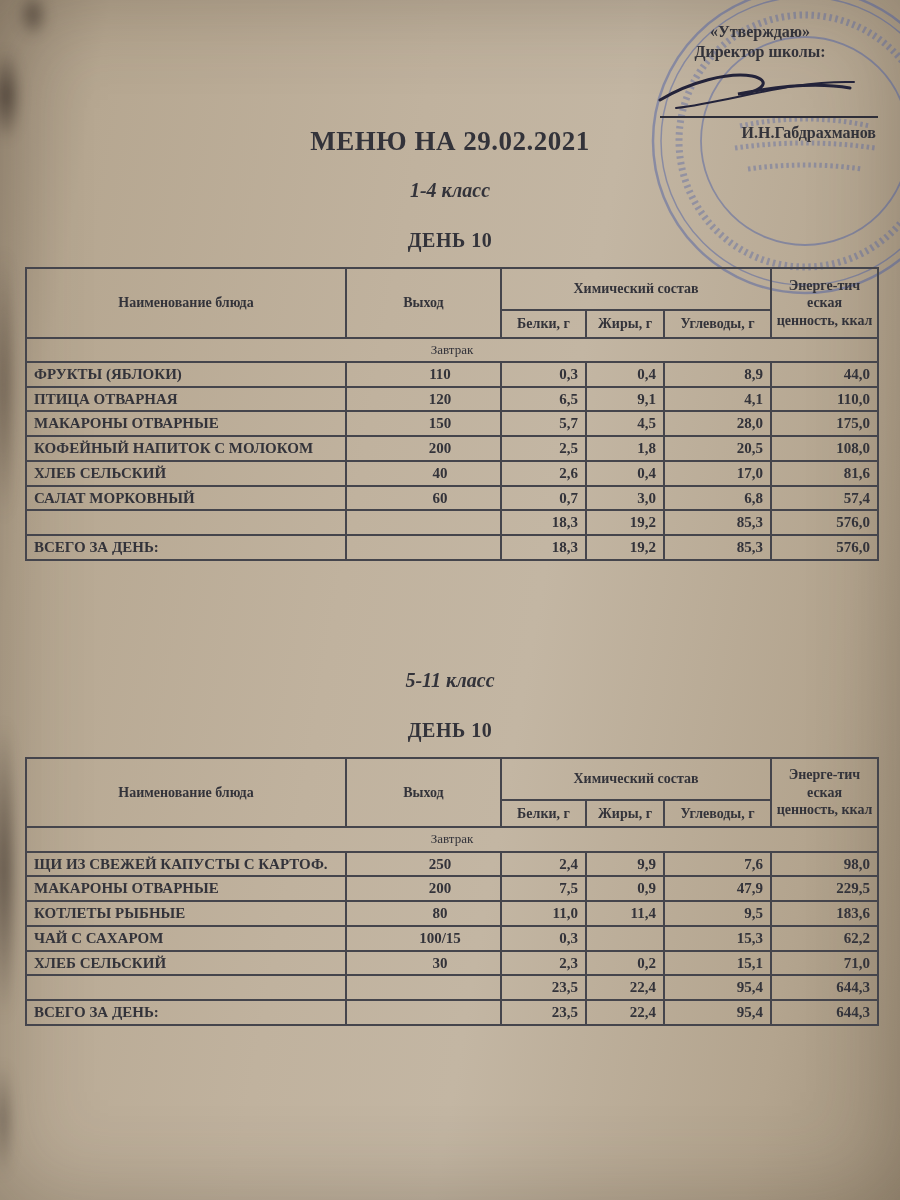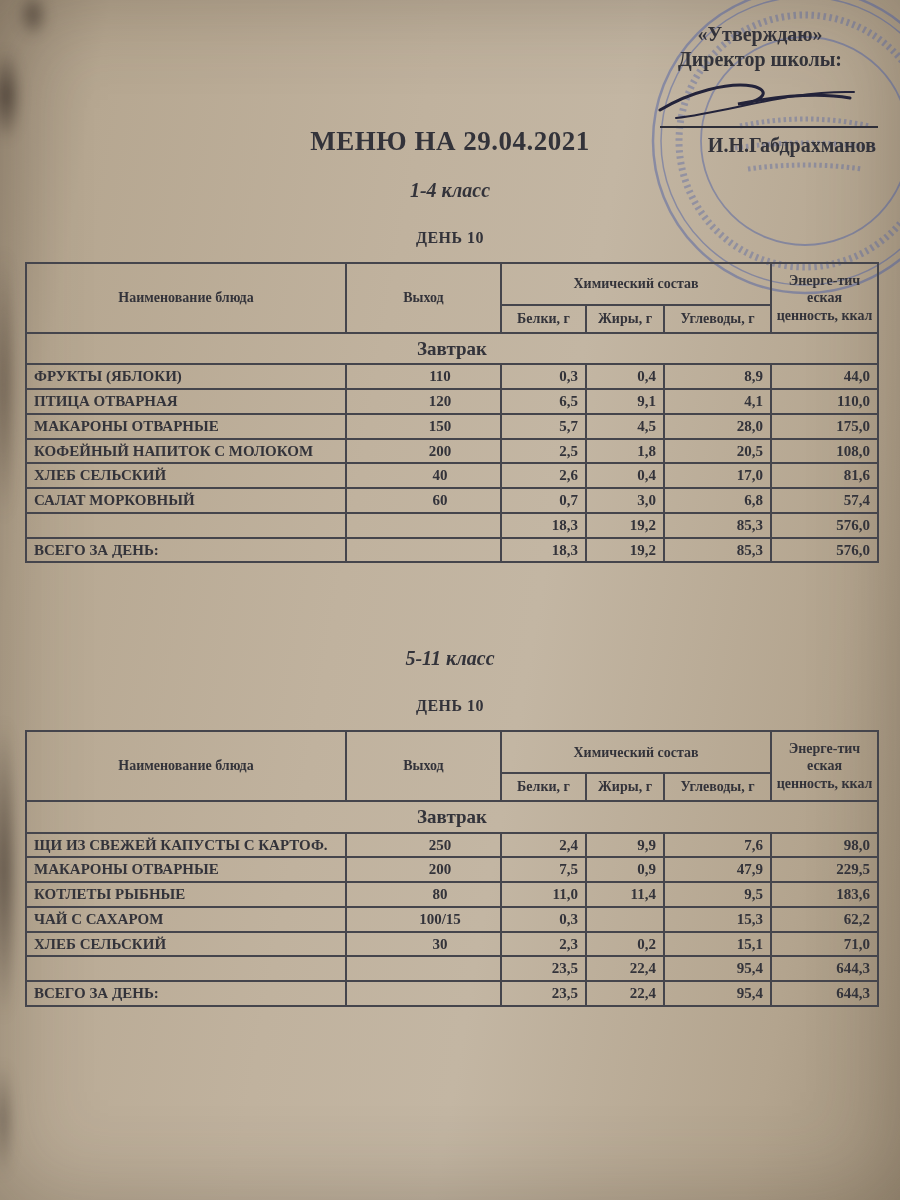--- a/index.html
+++ b/index.html
@@ -24,36 +24,36 @@
   .stain{position:absolute;filter:blur(6px);pointer-events:none;}
   .stain.s1{left:-10px;top:48px;width:32px;height:95px;background:radial-gradient(ellipse,rgba(35,25,20,.65),transparent 70%);}
   .stain.s2{left:-8px;top:245px;width:24px;height:280px;background:radial-gradient(ellipse,rgba(45,32,24,.45),transparent 70%);}
   .stain.s3{left:-10px;top:715px;width:28px;height:310px;background:radial-gradient(ellipse,rgba(35,25,20,.6),transparent 70%);}
   .stain.s4{left:18px;top:-8px;width:30px;height:46px;background:radial-gradient(ellipse,rgba(35,25,20,.55),transparent 70%);}
   .stain.s5{left:-8px;top:1060px;width:22px;height:120px;background:radial-gradient(ellipse,rgba(35,25,20,.4),transparent 70%);}
 
   
   .approval{
     position:absolute;top:22px;right:20px;width:240px;
-    font-weight:bold;font-size:20px;z-index:3;
+    font-weight:bold;font-size:16px;z-index:3;
   }
   .approval .quote,.approval .role{text-align:center;line-height:1.25;}
   .sig-wrap{position:relative;height:58px;margin-top:4px;}
   .sig-wrap svg{position:absolute;left:10px;top:0;}
   .sig-line{position:absolute;bottom:6px;right:2px;width:218px;border-bottom:2px solid #2e2e38;}
   .approval .name{text-align:right;padding-right:4px;margin-top:0;}
 
   
   .stamp{position:absolute;top:-24px;right:-70px;z-index:1;opacity:.42;pointer-events:none;}
 
   
   .title{margin:0;padding-top:126px;text-align:center;font-size:27px;font-weight:bold;letter-spacing:.5px;position:relative;z-index:2;}
   .class-label{margin-top:22px;text-align:center;font-size:20px;font-weight:bold;font-style:italic;}
-  .class-label.second{margin-top:84px;}
-  .day-label{margin-top:27px;text-align:center;font-size:16px;font-weight:bold;letter-spacing:.5px;}
+  .class-label.second{margin-top:108px;}
+  .day-label{margin-top:27px;text-align:center;font-size:20px;font-weight:bold;letter-spacing:.5px;}
 
   
   table.menu{
     border-collapse:collapse;table-layout:fixed;
     width:852px;margin:15px 0 0 25px;
     position:relative;z-index:2;
   }
   table.menu col.c-name{width:320px;}
   table.menu col.c-out{width:155px;}
   table.menu col.c-prot{width:85px;}
@@ -63,21 +63,21 @@
   table.menu th,table.menu td{
     border:2px solid var(--line);
     padding:2px 7px;
     font-size:15px;line-height:1.25;
     overflow:hidden;
   }
   table.menu thead th{
     font-size:14px;font-weight:bold;text-align:center;vertical-align:middle;padding:4px 3px;
   }
   table.menu thead tr.h1 th{height:42px;}
-  table.menu td.meal{font-size:19px;font-weight:bold;text-align:center;padding:3px;}
+  table.menu td.meal{font-size:13px;font-weight:normal;text-align:center;padding:3px;}
   table.menu td.name{text-align:left;font-weight:bold;white-space:nowrap;margin-left:16px;}
   table.menu td.out{text-align:center;font-weight:bold;padding-left:40px;}
   table.menu td.num{text-align:right;font-weight:bold;}
   table.menu tr.totals td{font-weight:bold;}
 </style>
 </head>
 <body>
 
 <div class="page">
 
@@ -107,21 +107,21 @@
         <g fill="none" stroke="#23233a" stroke-linecap="round">
           <path d="M10 34 C 40 16, 78 6, 102 10 C 122 14, 114 26, 88 28 C 128 20, 165 16, 200 22" stroke-width="3"></path>
           <path d="M26 42 C 80 36, 140 14, 204 16" stroke-width="2"></path>
         </g>
       </svg>
       <div class="sig-line"></div>
     </div>
     <div class="name">И.Н.Габдрахманов</div>
   </div>
 
-  <h1 class="title">МЕНЮ НА 29.04.2021</h1>
+  <h1 class="title">МЕНЮ НА 29.02.2021</h1>
   <div class="class-label">1-4 класс</div>
   <div class="day-label">ДЕНЬ 10</div>
 
   <table class="menu">
     <colgroup>
       <col class="c-name">
         <col class="c-out">
         <col class="c-prot">
         <col class="c-fat">
         <col class="c-carb">

